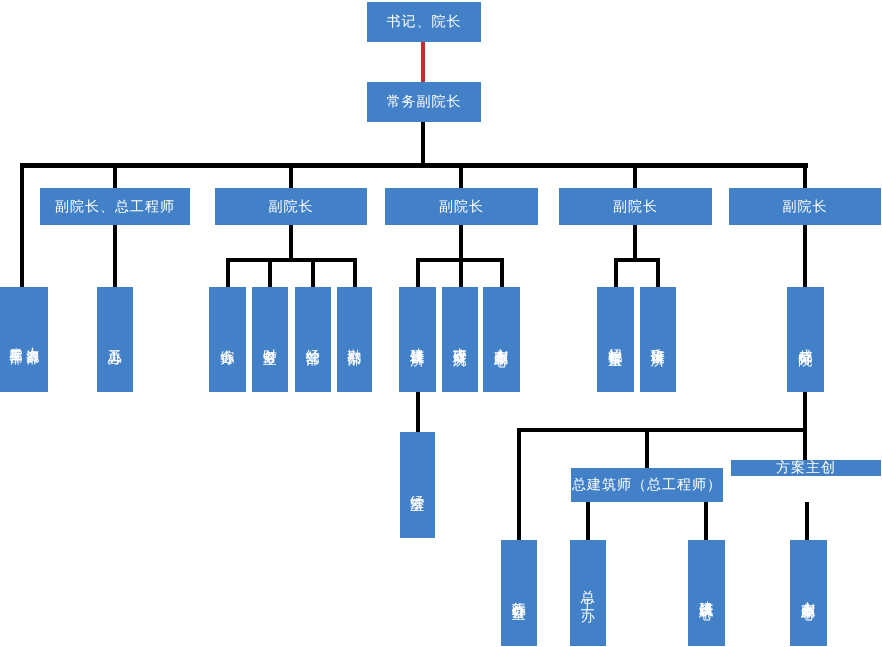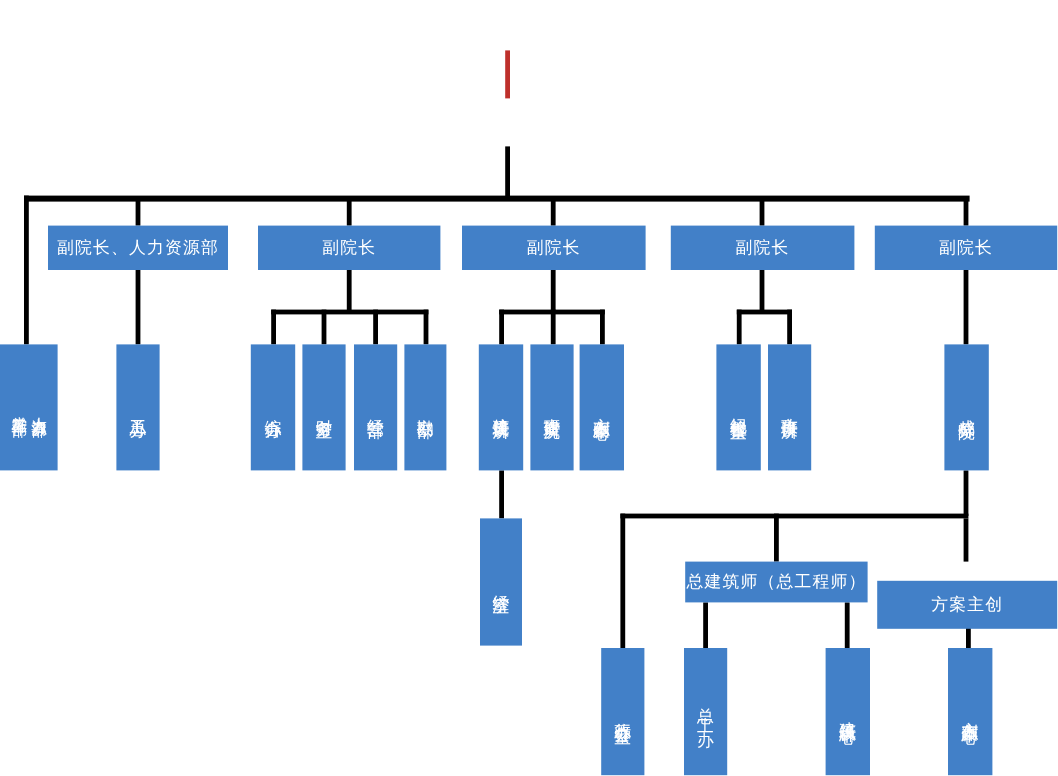--- a/index.html
+++ b/index.html
@@ -96,23 +96,29 @@
   <div class="line" style="left:803px;top:392px;width:4px;height:38px"></div>
   <div class="line" style="left:517px;top:428px;width:290px;height:4px"></div>
   <div class="line" style="left:517px;top:428px;width:4px;height:112px"></div>
   <div class="line" style="left:645px;top:428px;width:4px;height:40px"></div>
   <div class="line" style="left:803px;top:432px;width:4px;height:36px"></div>
 
   <div class="line" style="left:586px;top:502px;width:4px;height:38px"></div>
   <div class="line" style="left:704px;top:502px;width:4px;height:38px"></div>
   <div class="line" style="left:805px;top:502px;width:4px;height:38px"></div>
 
+  <div class="node" style="left:367px;top:2px;width:114px;height:40px">
+    <span class="htext">书记、院长</span>
+  </div>
+  <div class="node" style="left:367px;top:82px;width:114px;height:40px">
+    <span class="htext">常务副院长</span>
+  </div>
 
   <div class="node" style="left:40px;top:188px;width:150px;height:37px">
-    <span class="htext">副院长、人力资源部</span>
+    <span class="htext">副院长、总工程师</span>
   </div>
   <div class="node" style="left:215px;top:188px;width:152px;height:37px">
     <span class="htext">副院长</span>
   </div>
   <div class="node" style="left:385px;top:188px;width:153px;height:37px">
     <span class="htext">副院长</span>
   </div>
   <div class="node" style="left:559px;top:188px;width:153px;height:37px">
     <span class="htext">副院长</span>
   </div>
@@ -158,21 +164,21 @@
     <span class="vtext">成都分院</span>
   </div>
 
   <div class="node" style="left:400px;top:432px;width:35px;height:106px">
     <span class="vtext">经济室</span>
   </div>
 
   <div class="node" style="left:571px;top:468px;width:152px;height:34px">
     <span class="htext">总建筑师（总工程师）</span>
   </div>
-  <div class="node" style="left:731px;top:484px;width:150px;height:40px">
+  <div class="node" style="left:731px;top:460px;width:150px;height:16px">
     <span class="htext">方案主创</span>
   </div>
 
   <div class="node" style="left:501px;top:540px;width:36px;height:106px">
     <span class="vtext">行政办公室</span>
   </div>
   <div class="node v-spread" style="left:570px;top:540px;width:36px;height:106px">
     <span class="vtext">总工办</span>
   </div>
   <div class="node" style="left:688px;top:540px;width:37px;height:106px">

